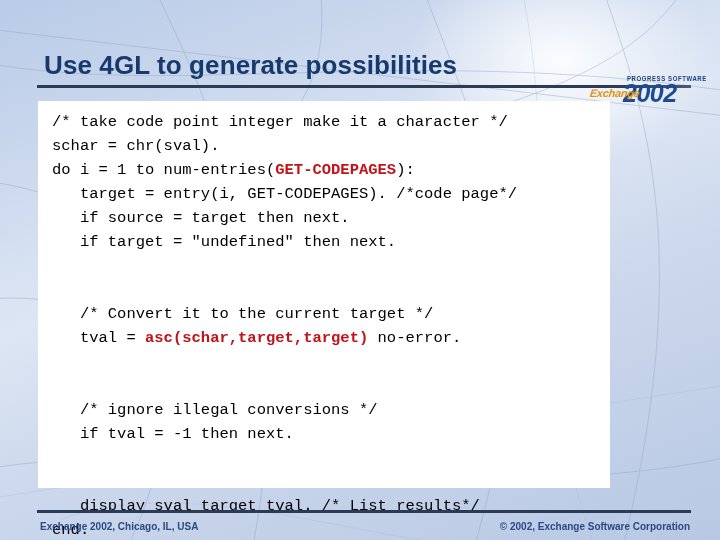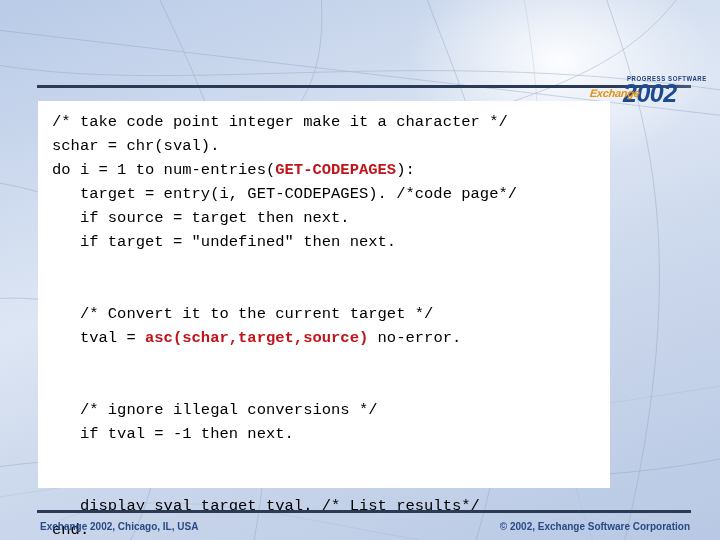--- a/index.html
+++ b/index.html
@@ -166,39 +166,40 @@
       <path d="M 320 -20 C 330 90, 300 120, 200 200"></path>
       <path d="M -20 180 C 120 200, 180 260, 140 360"></path>
     </g>
     <g stroke="#9fb2d0" stroke-width="0.6" fill="none" opacity="0.45">
       <path d="M -20 500 L 760 380"></path>
       <path d="M 520 -20 C 560 160, 520 360, 600 560"></path>
       <path d="M 60 520 C 160 480, 300 520, 420 540"></path>
     </g>
   </svg>
 
+  <div id="title">Use 4GL to generate possibilities</div>
   <div id="title-rule"></div>
 
   <div id="logo">
     <div id="logo-progress">PROGRESS SOFTWARE</div>
     <div id="logo-2002">2002</div>
     <div id="logo-exchange">Exchange</div>
   </div>
 
   <div id="code-panel">
     <pre id="code-text">/* take code point integer make it a character */
 schar = chr(sval).
 do i = 1 to num-entries(<span class="kw">GET-CODEPAGES</span>):
    target = entry(i, GET-CODEPAGES). /*code page*/
    if source = target then next.
    if target = "undefined" then next.
 
 
    /* Convert it to the current target */
-   tval = <span class="kw">asc(schar,target,source)</span> no-error.
+   tval = <span class="kw">asc(schar,target,target)</span> no-error.
 
 
    /* ignore illegal conversions */
    if tval = -1 then next.
 
 
    display sval target tval. /* List results*/
 end.</pre>
   </div>
 

